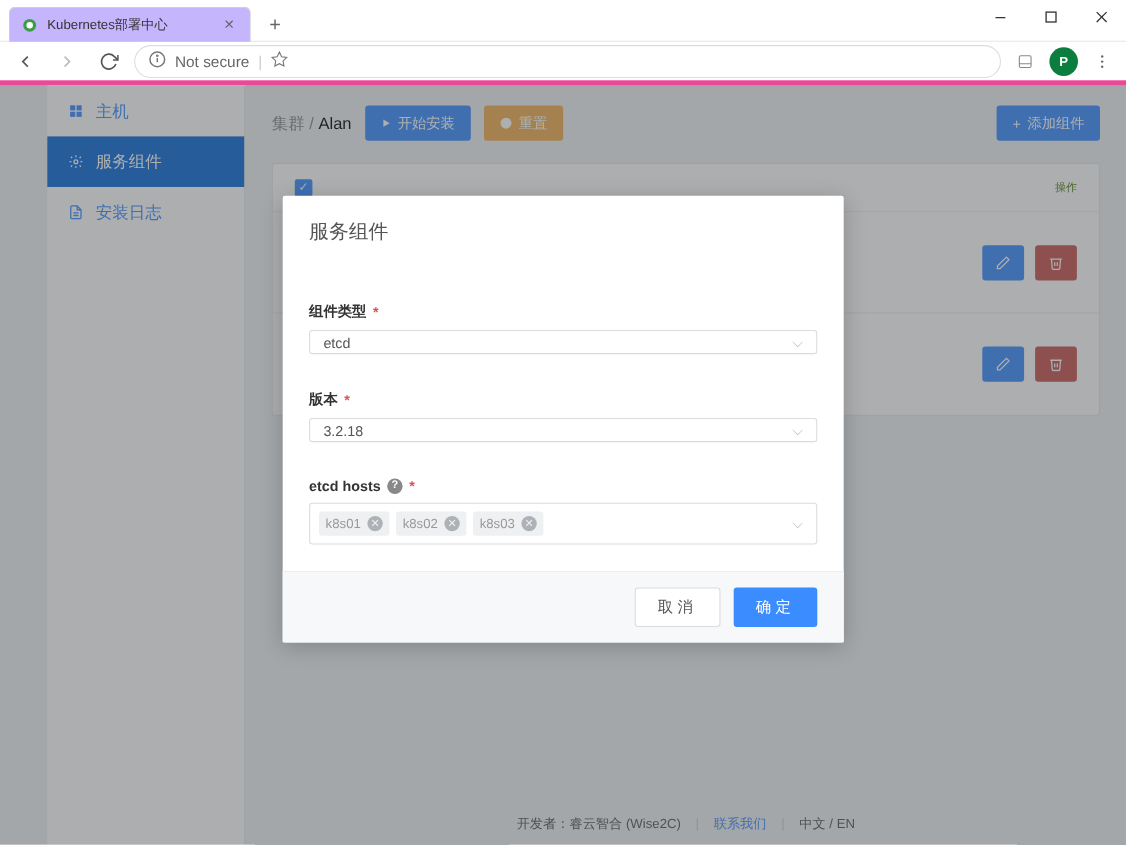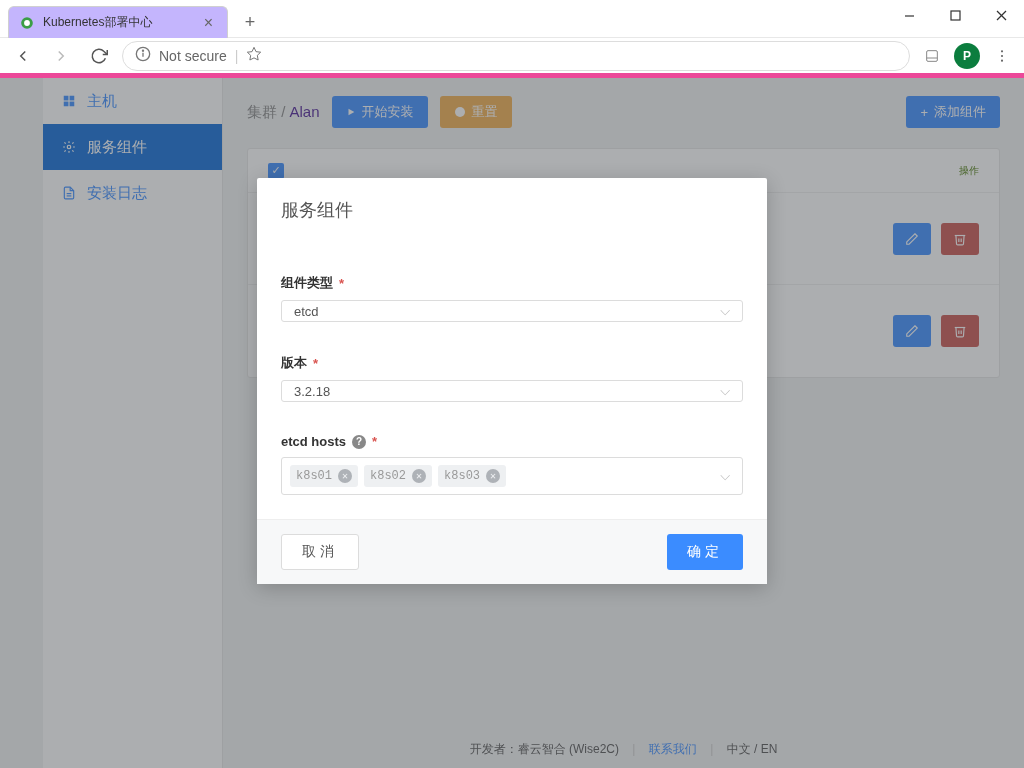--- a/index.html
+++ b/index.html
@@ -30,21 +30,21 @@
 
 .app { position: relative; height: 690px; display: flex; background: #f1f2f3; padding-left: 43px; }
 .sidebar { width: 180px; background: #fff; border-right: 1px solid #e6e6e6; }
 .side-item { height: 46px; display: flex; align-items: center; padding: 0 18px; gap: 10px; color: #3b8cff; font-size: 15px; cursor: pointer; }
 .side-item.active { background: #0e6bd8; color: #fff; }
 .side-icon { width: 16px; height: 16px; display: inline-flex; align-items: center; justify-content: center; }
 
 .main { flex: 1; padding: 18px 24px; position: relative; }
 .header-row { display: flex; align-items: center; gap: 12px; }
 .breadcrumb { font-size: 15px; color: #888; }
-.breadcrumb .current { color: #4c1d95; }
+.breadcrumb .current { color: #000000; }
 .btn { display: inline-flex; align-items: center; gap: 6px; height: 32px; padding: 0 14px; border-radius: 3px; font-size: 13px; cursor: pointer; color: #fff; justify-content: flex-end; }
 .btn-primary { background: #3b8cff; }
 .btn-warning { background: #f0ad4e; }
 .btn-add { background: #3b8cff; margin-left: auto; }
 
 .panel { background: #fff; border: 1px solid #e6e6e6; border-radius: 3px; margin-top: 20px; padding: 0; }
 .panel-head { display: flex; align-items: center; height: 44px; padding: 0 20px; border-bottom: 1px solid #eee; }
 .panel-head .col-op { margin-left: auto; color: #4d7c0f; font-size: 10px; }
 .checkbox { width: 16px; height: 16px; background: #3b8cff; border-radius: 2px; display: inline-flex; align-items: center; justify-content: center; color: #fff; font-size: 11px; }
 .row { display: flex; align-items: center; height: 92px; padding: 0 20px; border-bottom: 1px solid #eee; }
@@ -59,24 +59,24 @@
 .modal { width: 510px; background: #fff; border-radius: 2px; box-shadow: 0 4px 20px rgba(0,0,0,0.2); }
 .modal-title { font-size: 18px; color: #555; padding: 20px 24px 10px; font-weight: normal; }
 .modal-body { padding: 10px 24px 24px; }
 .form-group { margin-top: 32px; }
 .form-label { font-size: 13px; font-weight: bold; color: #333; display: flex; align-items: center; gap: 6px; }
 .req { color: #d9534f; }
 .help-ic { width: 14px; height: 14px; border-radius: 50%; background: #888; color: #fff; font-size: 10px; display: inline-flex; align-items: center; justify-content: center; }
 .select { margin-top: 8px; height: 22px; border: 1px solid #dcdcdc; border-radius: 3px; display: flex; align-items: center; padding: 0 12px; justify-content: space-between; cursor: pointer; font-size: 13px; color: #555; }
 .chev { color: #bbb; }
 .tag-select { margin-top: 8px; min-height: 38px; border: 1px solid #dcdcdc; border-radius: 3px; display: flex; align-items: center; padding: 4px 8px; gap: 6px; flex-wrap: wrap; position: relative; }
-.tag { background: #eef0f2; color: #999; border-radius: 3px; padding: 4px 6px; display: inline-flex; align-items: center; gap: 6px; font-size: 12px; font-family: Liberation Mono, monospace; }
+.tag { background: #eef0f2; color: #999; border-radius: 3px; padding: 4px 6px; display: inline-flex; align-items: center; gap: 6px; font-size: 12px; }
 .tag-x { width: 14px; height: 14px; border-radius: 50%; background: #aeb2b7; color: #eef0f2; display: inline-flex; align-items: center; justify-content: center; font-size: 10px; cursor: pointer; }
 .tag-select .chev { position: absolute; right: 12px; }
-.modal-footer { background: #f7f8f9; border-top: 1px solid #eee; padding: 14px 24px; display: flex; justify-content: space-between; gap: 12px; }
+.modal-footer { background: #f7f8f9; border-top: 1px solid #eee; padding: 14px 24px; display: flex; justify-content: flex-end; gap: 12px; }
 .mbtn { height: 36px; padding: 0 20px; border-radius: 3px; font-size: 14px; display: inline-flex; align-items: center; cursor: pointer; letter-spacing: 4px; }
 .mbtn-default { background: #fff; border: 1px solid #dcdcdc; color: #555; }
 .mbtn-primary { background: #3b8cff; color: #fff; }
 
 .footer { position: absolute; bottom: 10px; left: 0; right: 0; text-align: center; font-size: 12px; color: #555; }
 .footer a { color: #3b8cff; text-decoration: none; }
 .sep { color: #ccc; margin: 0 10px; }
 </style>
 </head>
 <body>

